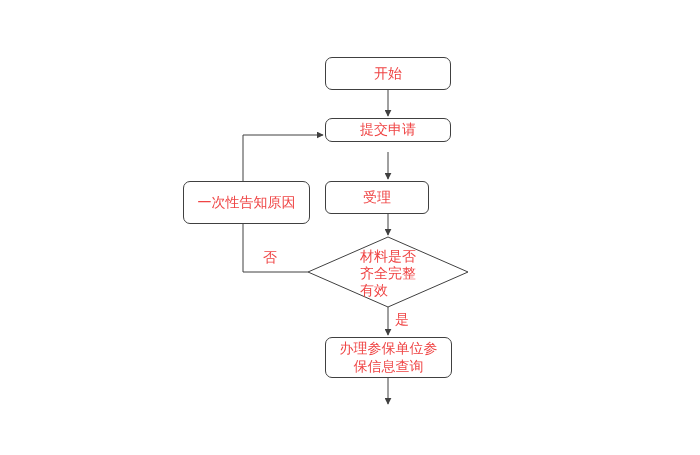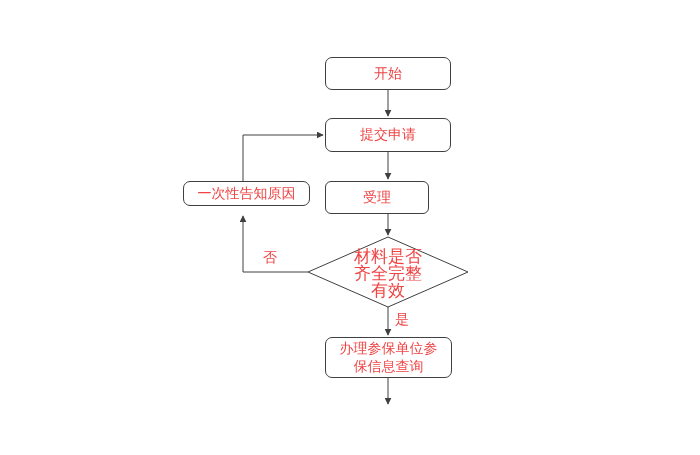--- a/index.html
+++ b/index.html
@@ -31,36 +31,36 @@
     border-radius: 7px;
     display: flex;
     align-items: center;
     justify-content: center;
     text-align: center;
     font-size: 14px;
     line-height: 18px;
     padding: 0 10px;
   }
   .node-start    { left: 325px; top: 57px;  width: 126px; height: 33px; }
-  .node-submit   { left: 325px; top: 118px; width: 126px; height: 34px; }
+  .node-submit   { left: 325px; top: 118px; width: 126px; height: 24px; }
   .node-accept   { left: 325px; top: 181px; width: 104px; height: 33px; border-radius: 6px; }
   .node-process  { left: 325px; top: 337px; width: 127px; height: 41px; }
   .node-feedback { left: 325px; top: 406px; width: 126px; height: 34px; }
-  .node-notify   { left: 183px; top: 181px; width: 127px; height: 25px; text-align: right; }
+  .node-notify   { left: 183px; top: 181px; width: 127px; height: 43px; text-align: right; }
   .decision-label {
     position: absolute;
     left: 338px;
     top: 246px;
     width: 100px;
     height: 54px;
     display: flex;
     align-items: center;
     justify-content: center;
-    text-align: center;
-    font-size: 17px;
+    text-align: left;
+    font-size: 14px;
     line-height: 17px;
     white-space: pre-line;
   }
   .edge-label {
     position: absolute;
     font-size: 14px;
     line-height: 14px;
   }
   .edge-label-no  { left: 263px; top: 251px; }
   .edge-label-yes { left: 395px; top: 313px; }

